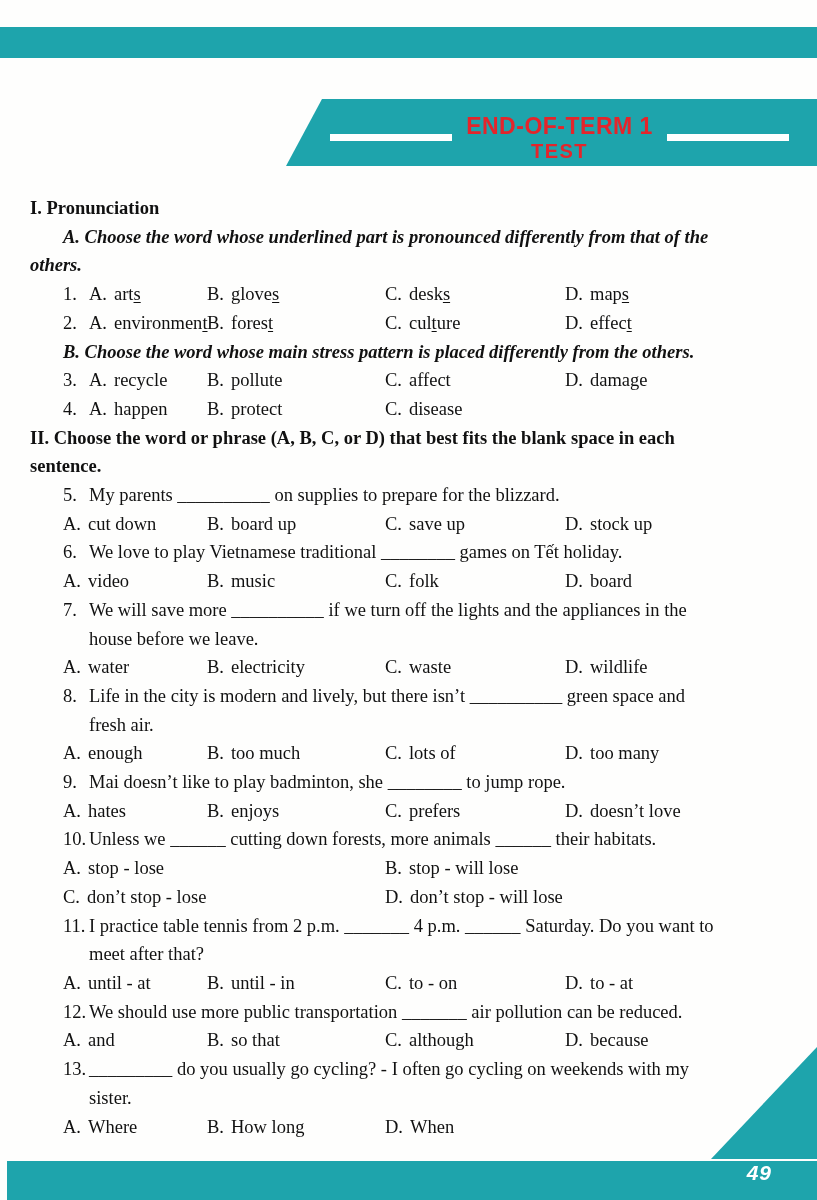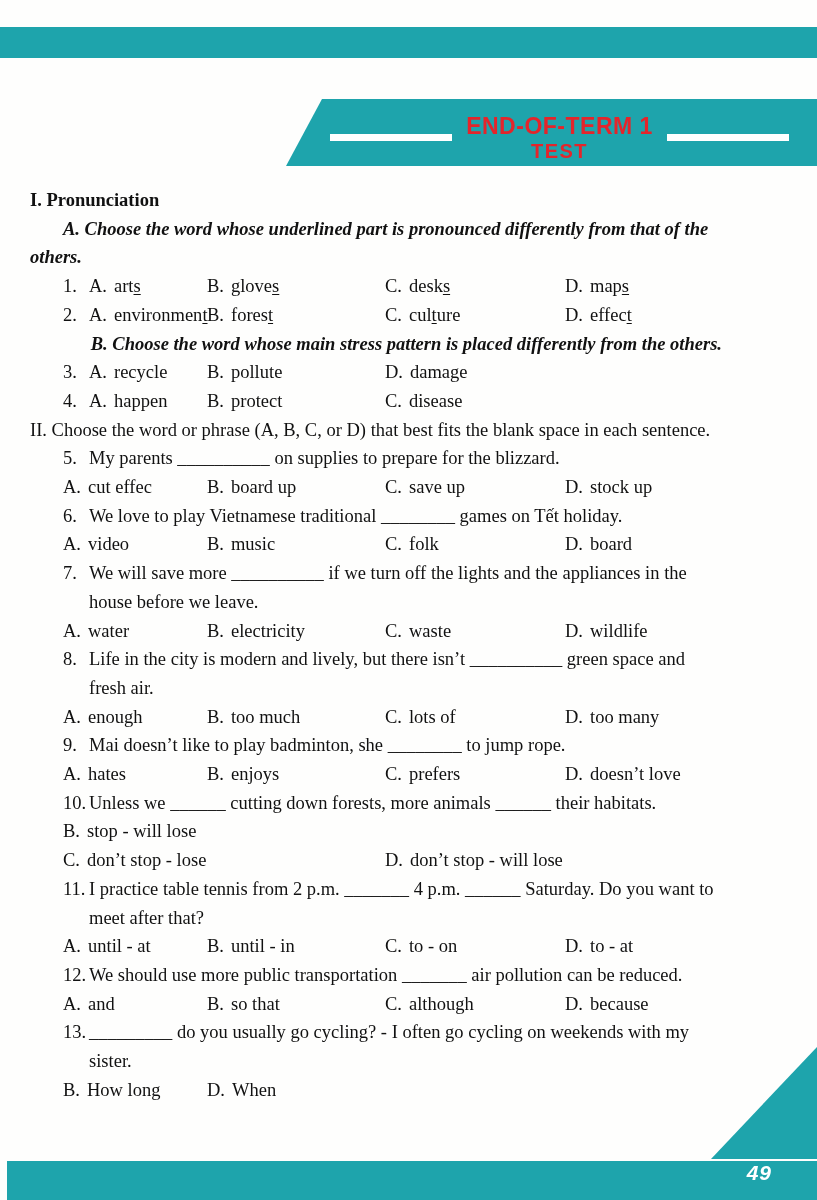--- a/index.html
+++ b/index.html
@@ -15,24 +15,24 @@
     position:absolute; top:99px; left:286px; right:0; height:67px;
     background:var(--teal); clip-path:polygon(36px 0, 100% 0, 100% 100%, 0 100%);
     display:flex; align-items:center; gap:14px; padding:10px 28px 0 44px;
   }
   .stripe { height:7px; background:#ffffff; flex:1; }
   .banner-text { text-align:center; flex:0 0 auto; }
   .banner-title { font:700 23px "Liberation Sans", sans-serif; color:var(--red); letter-spacing:.5px; }
   .banner-subtitle { font:700 20px "Liberation Sans", sans-serif; color:var(--red); letter-spacing:1.5px; }
 
   .content { position:absolute; top:186px; left:30px; width:692px; font-size:18.5px; line-height:28.7px; }
-  .h1 { font-weight:700; }
-  .h2 { font-weight:400; }
+  .h1 { font-weight:700;margin-top:8px; }
+  .h2 { font-weight:700; }
   .instr { font-weight:700; font-style:italic; text-indent:33px; }
-  .nowrap { white-space:nowrap;text-align:right; }
+  .nowrap { white-space:nowrap; }
 
   .qline { display:grid; padding-left:33px; }
   .qline.pron { grid-template-columns:26px 118px 178px 180px 1fr; }
   .optline { display:grid; padding-left:33px; grid-template-columns:144px 178px 180px 1fr; }
   .optline.two { grid-template-columns:322px 1fr; }
 
   .stem { display:flex; padding-left:33px; }
   .qnum { flex:0 0 26px; }
   .stemtext { flex:1; }
 
@@ -84,38 +84,39 @@
     <span class="opt"><span class="lab">C.</span><span class="word"><span>cul</span><span class="u">t</span><span>ure</span></span></span>
     <span class="opt"><span class="lab">D.</span><span class="word"><span>effec</span><span class="u">t</span><span></span></span></span>
   </div>
 
   <div class="instr nowrap">B. Choose the word whose main stress pattern is placed differently from the others.</div>
 
   <div class="qline pron">
     <span class="qnum">3.</span>
     <span class="opt"><span class="lab">A.</span><span>recycle</span></span>
     <span class="opt"><span class="lab">B.</span><span>pollute</span></span>
+    <span class="opt"><span class="lab">C.</span><span>affect</span></span>
     <span class="opt"><span class="lab">D.</span><span>damage</span></span>
   </div>
 
   <div class="qline pron">
     <span class="qnum">4.</span>
     <span class="opt"><span class="lab">A.</span><span>happen</span></span>
     <span class="opt"><span class="lab">B.</span><span>protect</span></span>
     <span class="opt"><span class="lab">C.</span><span>disease</span></span>
   </div>
 
   <div class="h2">II. Choose the word or phrase (A, B, C, or D) that best fits the blank space in each sentence.</div>
 
   <div class="stem">
     <span class="qnum">5.</span>
     <span class="stemtext">My parents __________ on supplies to prepare for the blizzard.</span>
   </div>
   <div class="optline">
-    <span class="opt"><span class="lab">A.</span><span>cut effec</span></span>
+    <span class="opt"><span class="lab">A.</span><span>cut down</span></span>
     <span class="opt"><span class="lab">B.</span><span>board up</span></span>
     <span class="opt"><span class="lab">C.</span><span>save up</span></span>
     <span class="opt"><span class="lab">D.</span><span>stock up</span></span>
   </div>
 
   <div class="stem">
     <span class="qnum">6.</span>
     <span class="stemtext">We love to play Vietnamese traditional ________ games on Tết holiday.</span>
   </div>
   <div class="optline">
@@ -156,20 +157,21 @@
     <span class="opt"><span class="lab">B.</span><span>enjoys</span></span>
     <span class="opt"><span class="lab">C.</span><span>prefers</span></span>
     <span class="opt"><span class="lab">D.</span><span>doesn’t love</span></span>
   </div>
 
   <div class="stem">
     <span class="qnum">10.</span>
     <span class="stemtext">Unless we ______ cutting down forests, more animals ______ their habitats.</span>
   </div>
   <div class="optline two">
+    <span class="opt"><span class="lab">A.</span><span>stop - lose</span></span>
     <span class="opt"><span class="lab">B.</span><span>stop - will lose</span></span>
   </div>
   <div class="optline two">
     <span class="opt"><span class="lab">C.</span><span>don’t stop - lose</span></span>
     <span class="opt"><span class="lab">D.</span><span>don’t stop - will lose</span></span>
   </div>
 
   <div class="stem">
     <span class="qnum">11.</span>
     <span class="stemtext">I practice table tennis from 2 p.m. _______ 4 p.m. ______ Saturday. Do you want to meet after that?</span>
@@ -190,20 +192,21 @@
     <span class="opt"><span class="lab">B.</span><span>so that</span></span>
     <span class="opt"><span class="lab">C.</span><span>although</span></span>
     <span class="opt"><span class="lab">D.</span><span>because</span></span>
   </div>
 
   <div class="stem">
     <span class="qnum">13.</span>
     <span class="stemtext">_________ do you usually go cycling? - I often go cycling on weekends with my sister.</span>
   </div>
   <div class="optline">
+    <span class="opt"><span class="lab">A.</span><span>Where</span></span>
     <span class="opt"><span class="lab">B.</span><span>How long</span></span>
     <span class="opt"><span class="lab">D.</span><span>When</span></span>
   </div>
 
 </div>
 
 <div class="corner-triangle"></div>
 <div class="bottom-bar">
   <span class="page-num">49</span>
 </div>

